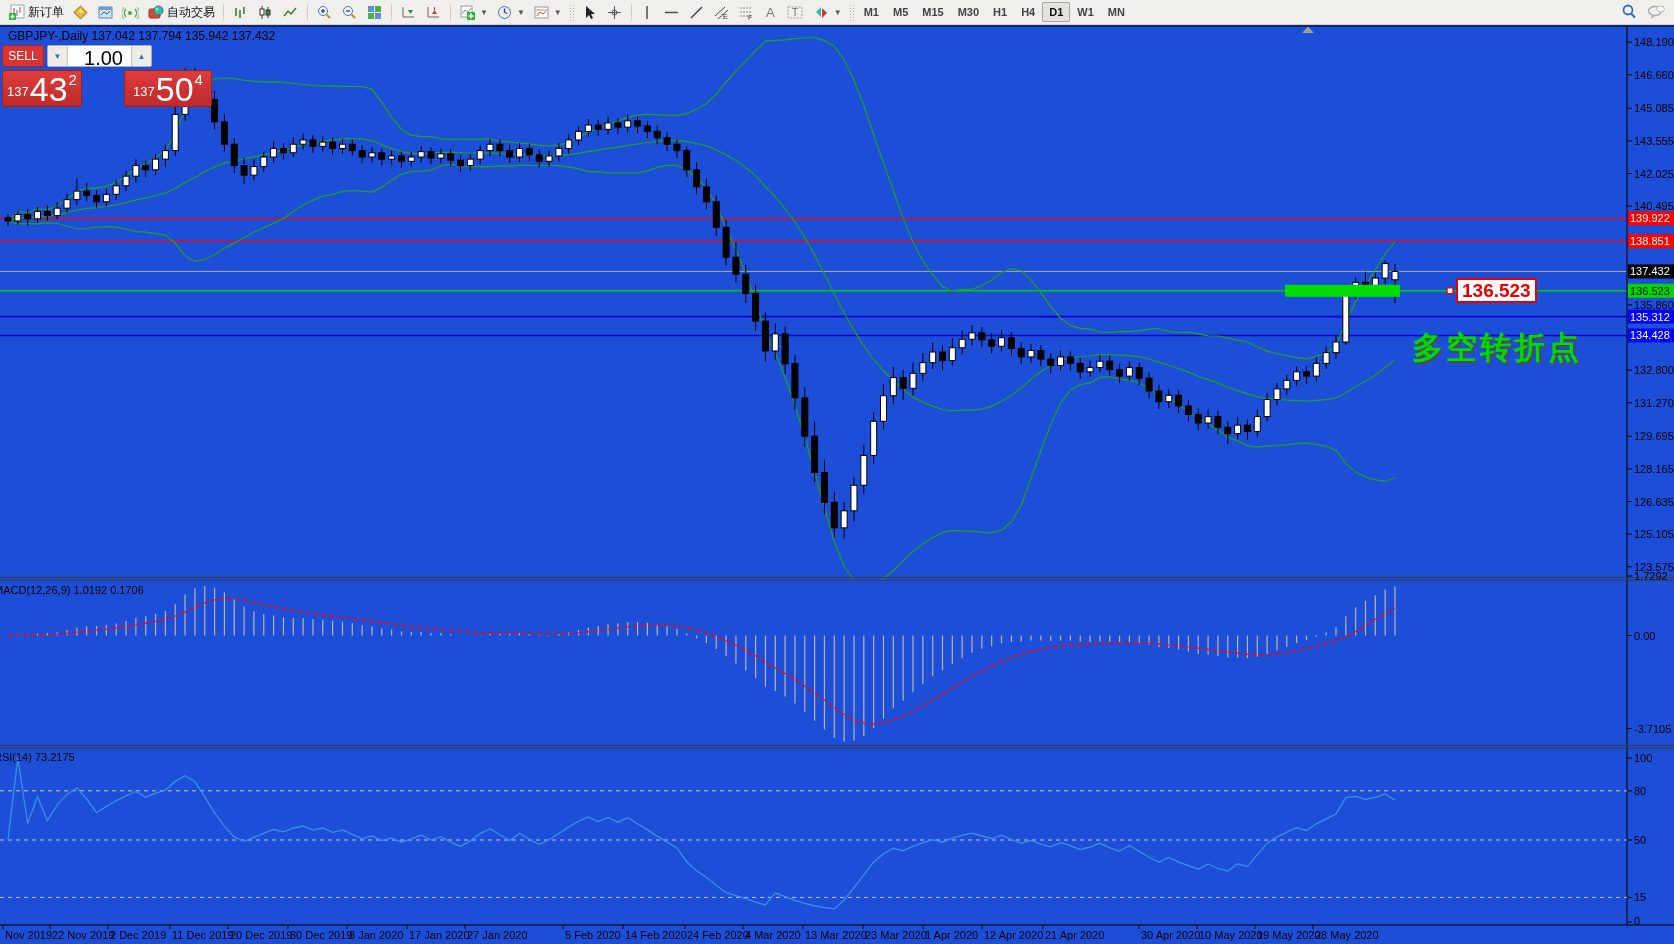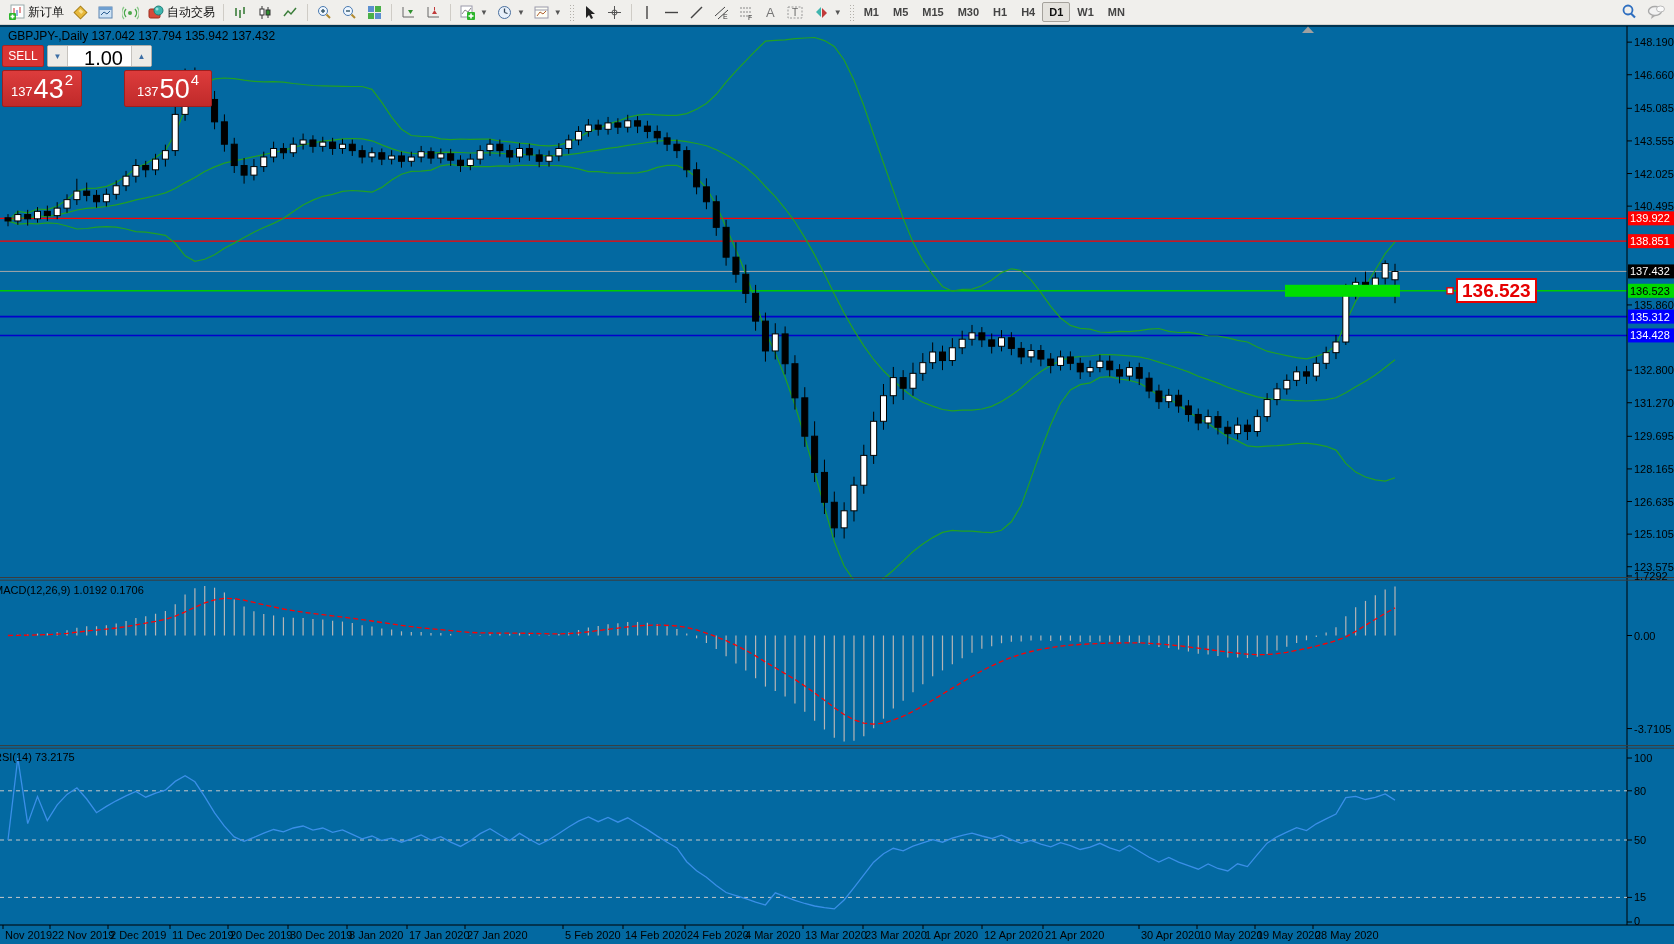--- a/index.html
+++ b/index.html
@@ -1,17 +1,17 @@
 <!DOCTYPE html>
 <html><head>
 <meta charset="utf-8">
 <style>
   html,body{margin:0;padding:0;background:#fff;}
   body{width:1674px;height:944px;overflow:hidden;font-family:"Liberation Sans",sans-serif;}
-  #screen{position:relative;width:1674px;height:944px;background:#0369a1;}
+  #screen{position:relative;width:1674px;height:944px;background:#1d4ed8;}
 
   
   .toolbar{position:absolute;top:0;left:0;width:1674px;height:25px;background:#f0efec;
     border-bottom:1px solid #d6d3ce;display:flex;align-items:center;padding:0 4px;
     box-sizing:border-box;z-index:6;}
   .tb-btn{height:21px;display:flex;align-items:center;justify-content:center;gap:3px;
     padding:0 3px;border:1px solid transparent;border-radius:2px;font-size:12px;color:#222;cursor:default;}
   .tb-label{font-size:12px;color:#111;white-space:nowrap;}
   .sep{width:1px;height:17px;background:#cfccc6;margin:0 4px;flex:none;}
   .grip{width:5px;height:17px;margin:0 3px;flex:none;
@@ -44,21 +44,21 @@
   .spin-btn{width:19px;background:#edebe7;border-right:1px solid #c6c3be;display:flex;align-items:center;
     justify-content:center;font-size:8px;color:#3c6ea5;}
   .spin-btn.up{border-right:none;border-left:1px solid #c6c3be;}
   .vol{flex:1;text-align:right;font-size:20px;color:#000;padding:1px 8px 0 0;}
   .tp-row2{display:flex;margin-top:3px;height:37px;gap:36px;}
   .px-box{background:linear-gradient(#dd3c3c,#c02a2a);color:#fff;display:flex;align-items:flex-end;
     justify-content:center;border:1px solid #9e1f1f;border-radius:2px;padding-bottom:2px;box-sizing:border-box;}
   .px-box.sell{width:97px;}
   .px-box.buy{width:107px;margin-left:6px;}
   .px-prefix{font-size:13px;margin:0 1px 5px 0;}
-  .px-main{font-size:27px;line-height:29px;}
+  .px-main{font-size:34px;line-height:29px;}
   .px-sup{font-size:15px;margin:0 0 16px 1px;}
 </style>
 </head>
 <body>
 
 <div id="screen">
 
   <div class="toolbar">
     <div class="tb-btn">
       <svg class="icon" width="17" height="17">
@@ -883,13 +883,14 @@
           <span class="px-main">50</span>
           <span class="px-sup">4</span>
       </div>
     </div>
   </div>
 
   <div class="macd-label">MACD(12,26,9) 1.0192 0.1706</div>
   <div class="rsi-label">RSI(14) 73.2175</div>
 
   <div class="price-callout" style="top: 277.788px;">136.523</div>
+  <div class="cn-annotation">多空转折点</div>
 </div>
 
 </body></html>

